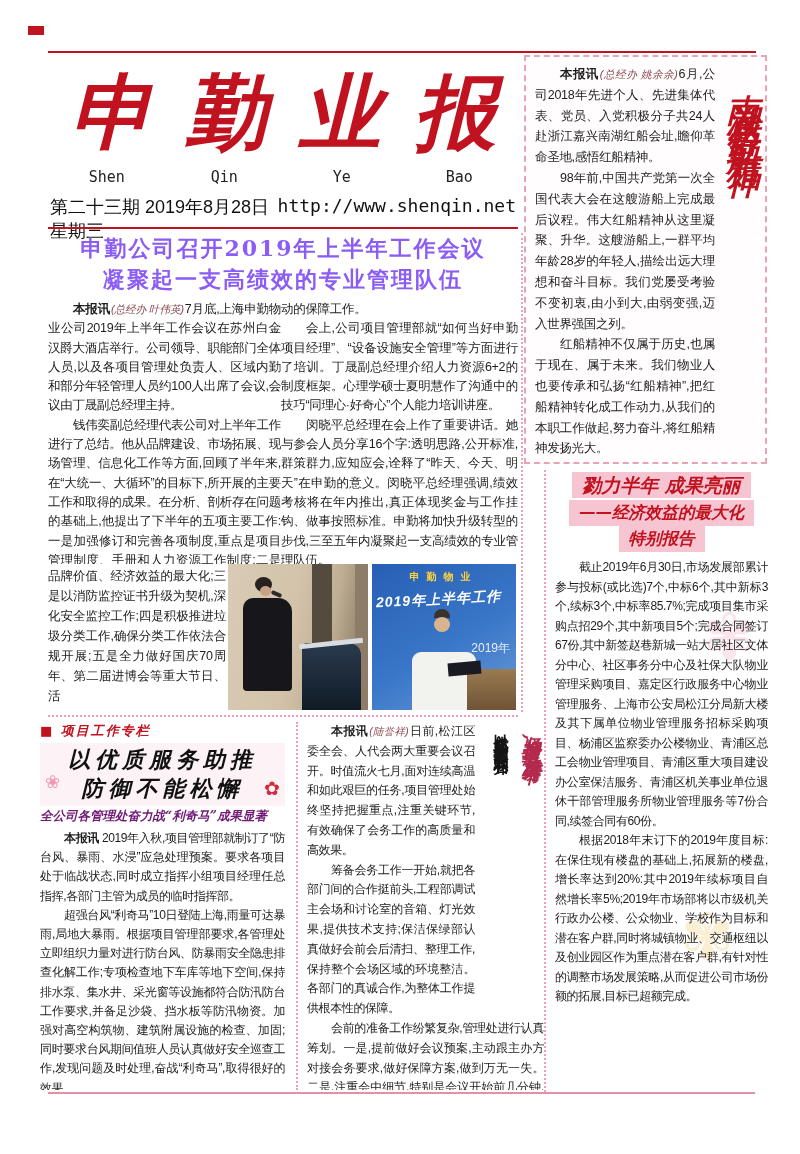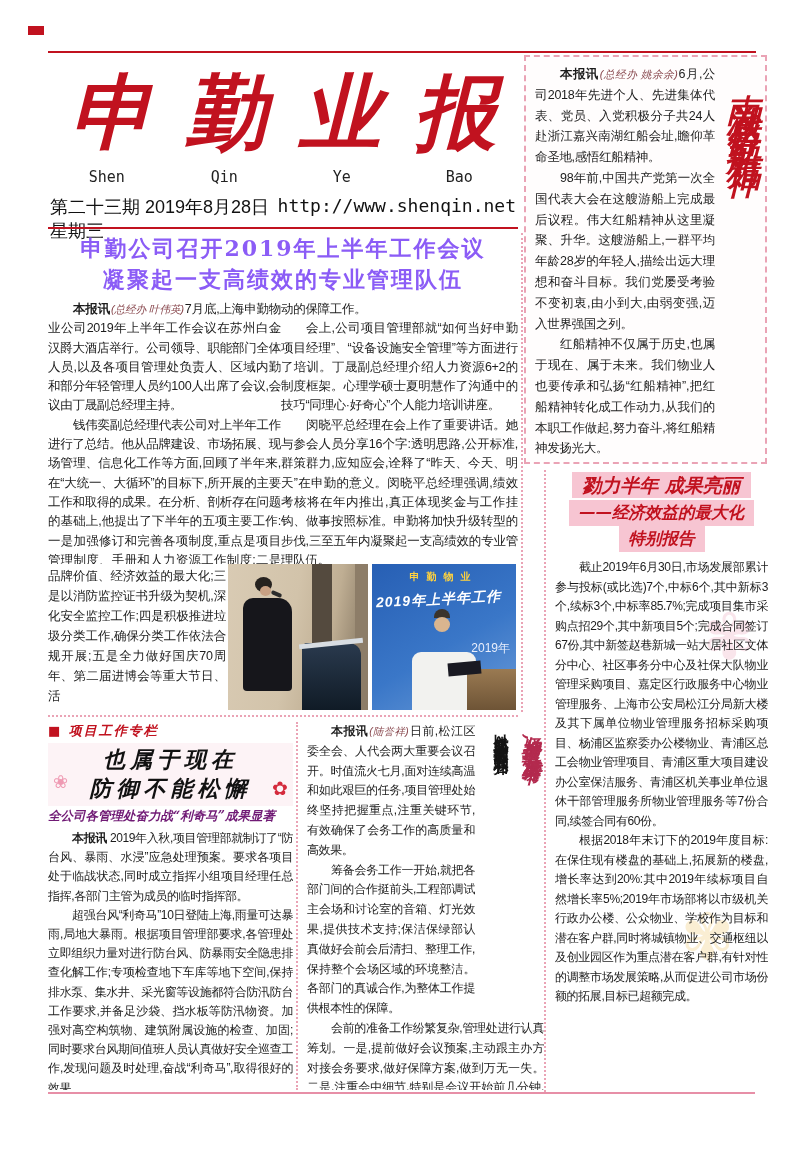--- a/index.html
+++ b/index.html
@@ -65,21 +65,21 @@
   #market{left:544px;top:470px;width:224px;height:622px;border-left:2px dotted #eaa3b5;box-sizing:border-box;
           padding-left:9px;overflow:hidden;}
   #market-title{text-align:center;line-height:26px;margin-top:2px;position:relative;z-index:1;}
   .mk-line{display:inline-block;background:#f7c5d2;color:#c1121f;font-weight:bold;font-style:italic;padding:0 10px;}
   .mk1{font-size:19px;} .mk23{font-size:16.5px;}
   #market-text{margin-top:6px;font-size:12px;line-height:19.5px;letter-spacing:-0.4px;height:528px;overflow:hidden;position:relative;z-index:1;}
   .wm{position:absolute;font-size:64px;z-index:0;}
   .wm1{color:rgba(236,170,190,0.30);right:12px;top:130px;}
   .wm2{color:rgba(240,205,130,0.35);right:34px;top:430px;}
 
-  #typhoon{left:48px;top:722px;width:245px;height:368px;overflow:hidden;}
+  #typhoon{left:40px;top:722px;width:245px;height:368px;overflow:hidden;}
   #ty-label{color:#c1121f;font-size:13px;font-style:italic;font-weight:bold;letter-spacing:2px;}
   #ty-titlebox{position:relative;background:#fdf3f6;text-align:center;margin-top:3px;padding:2px 0 3px;}
   .ty-title{font-size:22px;font-weight:bold;font-style:italic;letter-spacing:5px;line-height:29px;color:#111;}
   .ty-fl-left{position:absolute;left:5px;top:28px;color:#ef9ab3;font-size:18px;font-style:normal;}
   .ty-fl-right{position:absolute;right:5px;top:34px;color:#d42a3c;font-size:19px;font-style:normal;}
   #ty-sub{color:#701a75;font-weight:bold;font-style:italic;font-size:12.5px;margin-top:2px;white-space:nowrap;}
   #ty-text{margin-top:4px;font-size:12px;line-height:19.2px;letter-spacing:-0.4px;}
 
   #meeting{left:296px;top:722px;width:248px;height:368px;border-left:2px dotted #eaa3b5;box-sizing:border-box;
            padding-left:9px;overflow:hidden;}
@@ -182,21 +182,21 @@
 </div>
 
 <div class="abs" id="typhoon">
   <div id="ty-label" class="serif">
     <span class="sq">■</span>
     <span>项目工作专栏</span>
   </div>
   <div id="ty-titlebox">
     <span class="ty-fl-left">❀</span>
     <span class="ty-fl-right">✿</span>
-    <div class="ty-title serif">也属于现在</div>
+    <div class="ty-title serif">以优质服务助推</div>
     <div class="ty-title serif">防御不能松懈</div>
   </div>
   <div id="ty-sub" class="serif">全公司各管理处奋力战“利奇马”成果显著</div>
   <div id="ty-text">
     <p><span class="prefix">本报讯</span><span> 2019年入秋,项目管理部就制订了“防台风、暴雨、水浸”应急处理预案。要求各项目处于临战状态,同时成立指挥小组项目经理任总指挥,各部门主管为成员的临时指挥部。</span></p>
     <p>超强台风“利奇马”10日登陆上海,雨量可达暴雨,局地大暴雨。根据项目管理部要求,各管理处立即组织力量对进行防台风、防暴雨安全隐患排查化解工作;专项检查地下车库等地下空间,保持排水泵、集水井、采光窗等设施都符合防汛防台工作要求,并备足沙袋、挡水板等防汛物资。加强对高空构筑物、建筑附属设施的检查、加固;同时要求台风期间值班人员认真做好安全巡查工作,发现问题及时处理,奋战“利奇马”,取得很好的效果。</p>
   </div>
 </div>
 
 <div class="abs" id="meeting">

